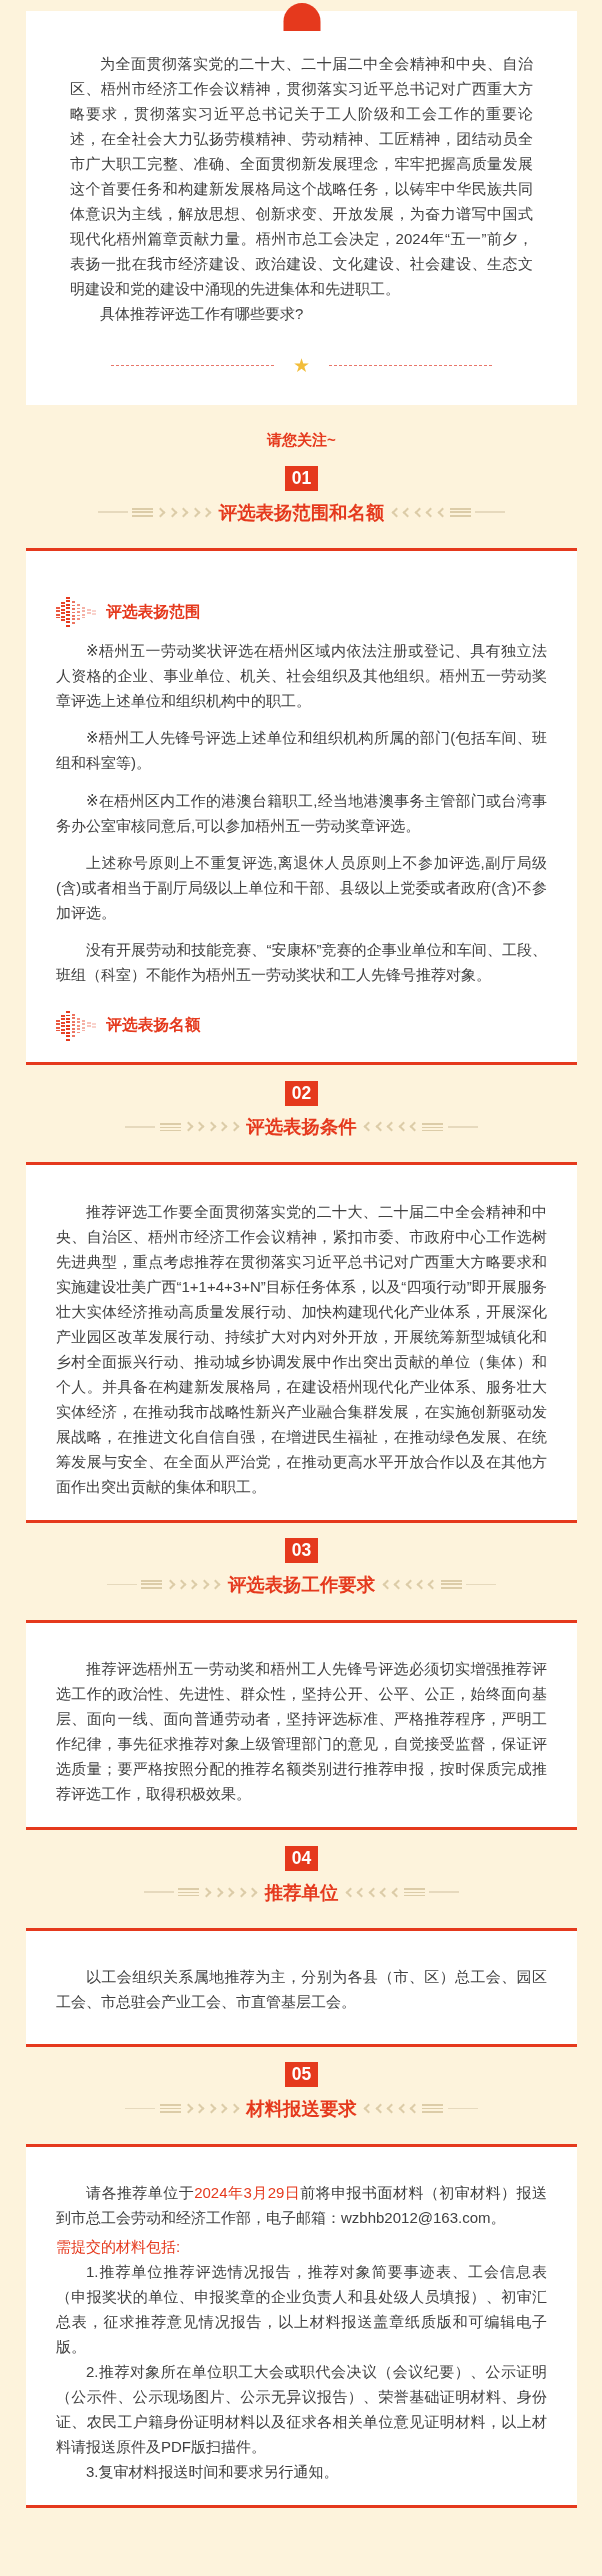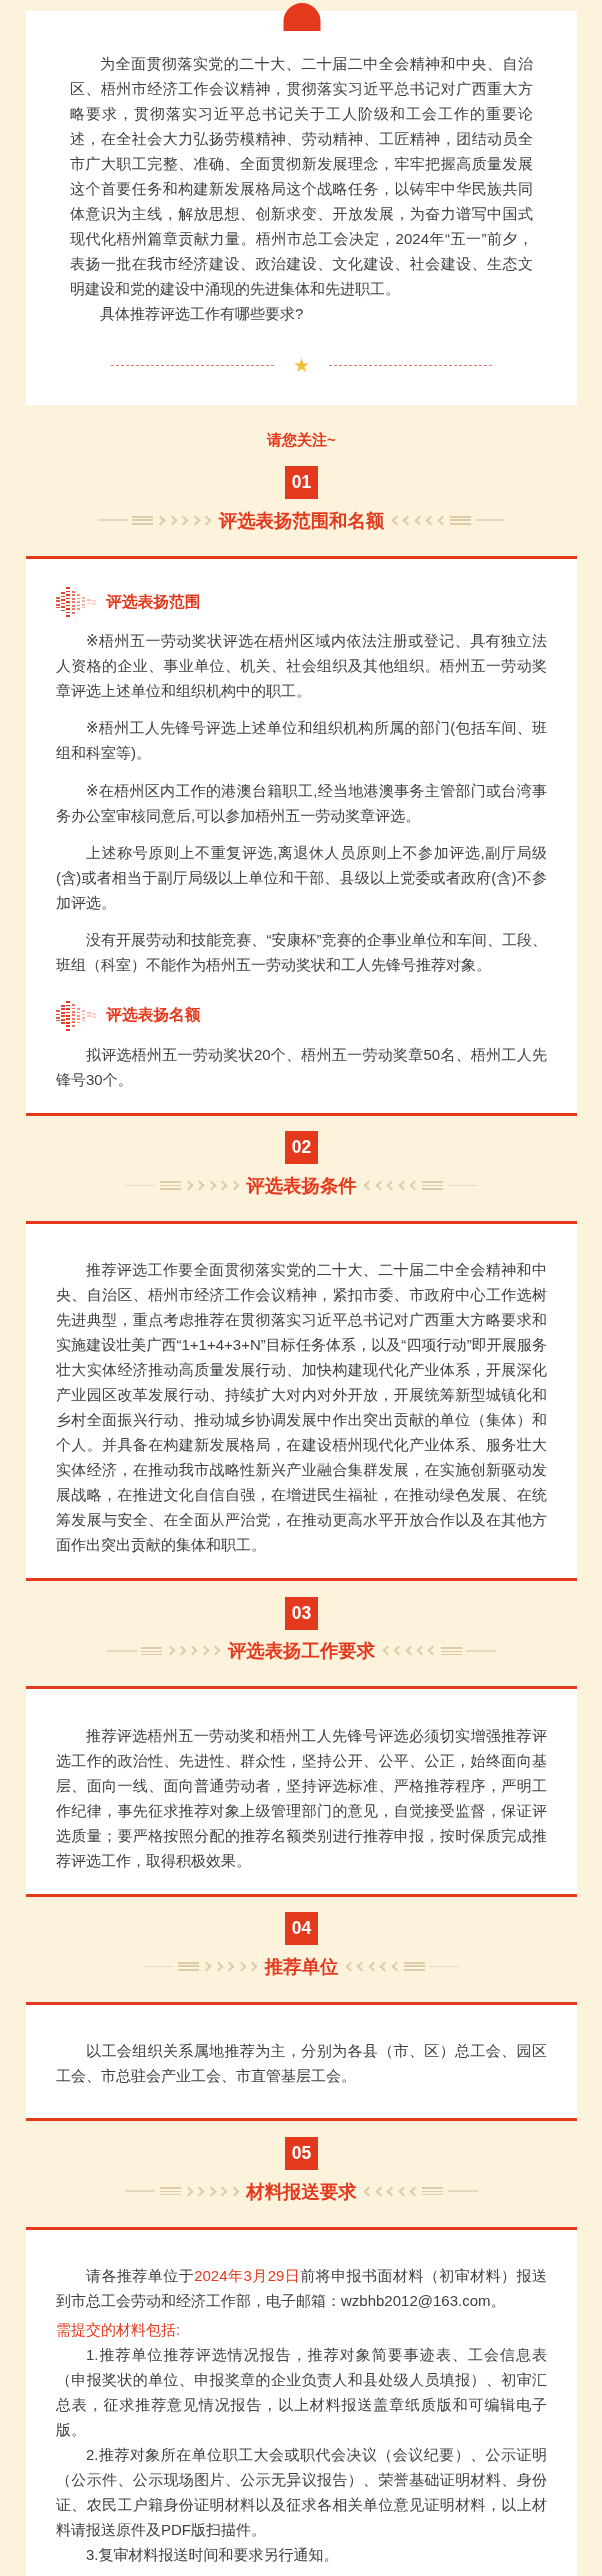--- a/index.html
+++ b/index.html
@@ -10,35 +10,35 @@
     color:#404040;
   }
   .arch { position:absolute; top:2.6px; left:50%; transform:translateX(-50%);
     width:37px; height:28px; background:#e5391d; border-radius:18.4px 18.4px 0 0; }
   .intro-card { background:#fff; margin:11.4px 26px 0; padding:40px 44px 30px; }
   .body-p { font-size:15px; line-height:25px; text-indent:2em; color:#404040; text-align:justify; }
   .divider { display:flex; align-items:center; justify-content:center; gap:19px; margin-top:30px; }
   .dash { width:163px; border-top:1.7px dashed #e8766a; height:0; }
   .star { color:#f2bd3a; font-size:19px; line-height:19px; }
   .notice { margin-top:26px; text-align:center; color:#e5391d; font-weight:bold; font-size:15px; }
-  .num-badge { width:33px; height:33px; margin:15.7px auto 0; background:#e5391d; color:#fff;
+  .num-badge { width:33px; height:25px; margin:15.7px auto 0; background:#e5391d; color:#fff;
     font-weight:bold; font-size:17.5px; display:flex; align-items:center; justify-content:center; }
   .sec-head { display:flex; align-items:center; justify-content:center; gap:8.7px; margin-top:8.7px; }
   .sec-title { color:#e5391d; font-weight:bold; font-size:18.4px; }
   .decor { display:flex; align-items:center; gap:4.4px; }
   .dline { width:30px; height:1.7px; background:#e6d9bd; }
   .dbars { width:21px; height:8.7px;
     background:repeating-linear-gradient(to bottom,#dccca8 0 1.7px,transparent 1.7px 3.5px); }
   .chev { width:7px; height:7px; border-top:2.6px solid #dccca8; border-right:2.6px solid #dccca8; display:inline-block; }
   .chev.r { transform:rotate(45deg); }
   .chev.l { transform:rotate(-135deg); }
   .card { background:#fff; margin:23px 26px 0; padding:21px 30px;
     border-top:3.5px solid #e5391d; border-bottom:3.5px solid #e5391d; }
   .card .body-p { margin-top:12.2px; }
-  .subhead { display:flex; align-items:center; margin-top:7px; }
+  .subhead { display:flex; align-items:center; margin-top:25px; }
   .subhead + .body-p { margin-top:10.5px; }
   .wave { display:flex; align-items:center; gap:1.7px; height:31px; margin-right:10.5px; }
   .wave i { width:3.5px; display:block;
     background-image:repeating-linear-gradient(to bottom,#e5391d 0 1.7px,transparent 1.7px 3.5px); }
   .wave i:nth-child(1){height:10.5px;opacity:.85}
   .wave i:nth-child(2){height:21px;opacity:.95}
   .wave i:nth-child(3){height:30px;opacity:1}
   .wave i:nth-child(4){height:23px;opacity:.7}
   .wave i:nth-child(5){height:15.7px;opacity:.55}
   .wave i:nth-child(6){height:10.5px;opacity:.4}
@@ -115,21 +115,20 @@
           <i></i>
           <i></i>
           <i></i>
           <i></i>
           <i></i>
           <i></i>
           <i></i>
         </span>
       <span class="subhead-title">评选表扬名额</span>
     </div>
-    <p class="body-p">拟评选梧州五一劳动奖状20个、梧州五一劳动奖章50名、梧州工人先锋号30个。</p>
   </div>
 </div>
 
 <div>
   <div class="num-badge">02</div>
   <div class="sec-head">
     <span class="decor">
       <span class="dline"></span>
         <span class="dbars"></span>
       <span class="chev r"></span>

